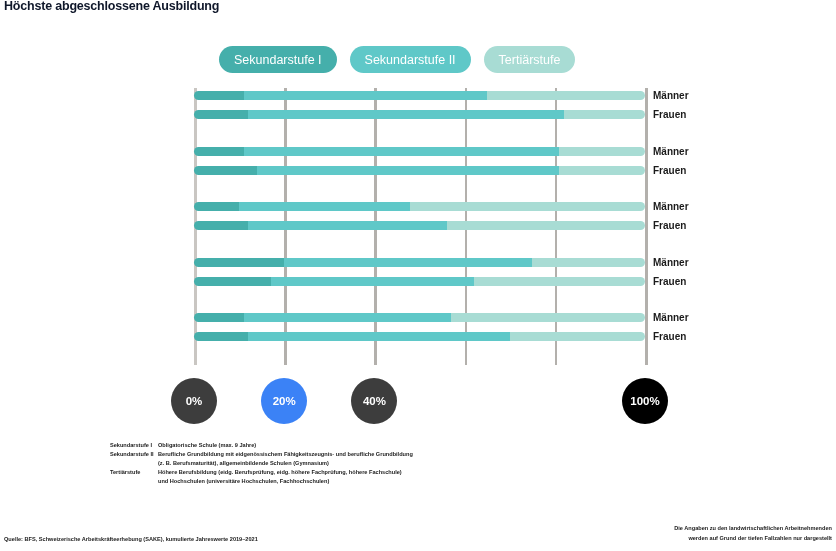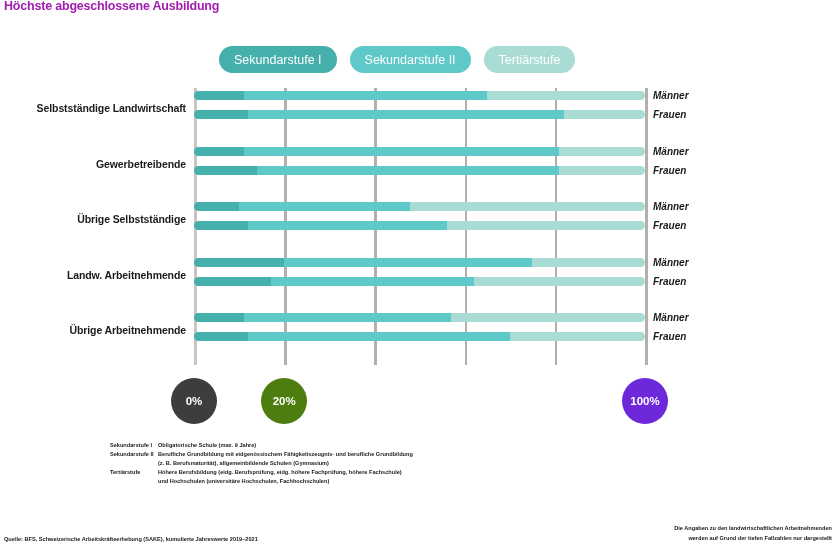--- a/index.html
+++ b/index.html
@@ -11,21 +11,21 @@
     color:#1b1b1b;
     overflow:hidden;
     position:relative;
   }
   #stage{position:absolute;left:0;top:0;width:836px;height:551px;}
 
   
   .chart-title{
     position:absolute;left:4px;top:-1px;
     font-size:12.5px;font-weight:bold;letter-spacing:-0.2px;
-    color:#a21caf;white-space:nowrap;
+    color:#0f172a;white-space:nowrap;
   }
 
   
   .legend{
     position:absolute;left:219px;top:46px;
     display:flex;gap:13px;align-items:center;
   }
   .pill{
     height:27px;border-radius:14px;
     display:flex;align-items:center;justify-content:center;
@@ -64,21 +64,21 @@
     position:absolute;right:0;
     font-size:10.5px;font-weight:bold;color:#1b1b1b;
     white-space:nowrap;letter-spacing:-0.1px;
   }
   .cat-col{position:absolute;left:0;top:88px;width:186px;height:277px;}
 
   
   .ser-col{position:absolute;left:653px;top:88px;width:120px;height:277px;}
   .ser-label{
     position:absolute;left:0;
-    font-size:10px;font-weight:bold;color:#1b1b1b;white-space:nowrap;font-style:italic;
+    font-size:10px;font-weight:bold;color:#1b1b1b;white-space:nowrap;
   }
 
   
   .axis{position:absolute;left:0;top:378px;width:836px;height:48px;}
   .tick{
     position:absolute;top:0;
     width:46px;height:46px;border-radius:50%;
     background:#3d3d3d;
     display:flex;align-items:center;justify-content:center;
     color:#ffffff;font-size:11.5px;font-weight:bold;
@@ -117,27 +117,20 @@
         <span>Sekundarstufe I</span>
       </div>
       <div class="pill p1" style="background: rgb(95, 200, 200);">
         <span>Sekundarstufe II</span>
       </div>
       <div class="pill p2" style="background: rgb(168, 220, 212);">
         <span>Tertiärstufe</span>
       </div>
     </div>
 
-  <div class="cat-col" id="cat-col">
-      <div class="cat-label" style="top: 14px;">Selbstständige Landwirtschaft</div>
-      <div class="cat-label" style="top: 69.5px;">Gewerbetreibende</div>
-      <div class="cat-label" style="top: 125px;">Übrige Selbstständige</div>
-      <div class="cat-label" style="top: 180.5px;">Landw. Arbeitnehmende</div>
-      <div class="cat-label" style="top: 236px;">Übrige Arbeitnehmende</div>
-    </div>
 
   <div class="plot" id="plot">
       <div class="gridline axis0" style="left: 0px;"></div>
       <div class="gridline" style="left: 90.2px;"></div>
       <div class="gridline" style="left: 180.4px;"></div>
       <div class="gridline" style="left: 270.6px;"></div>
       <div class="gridline" style="left: 360.8px;"></div>
       <div class="gridline" style="left: 451px;"></div>
       <div class="bar-track" style="top: 3px;">
         <div class="seg s0 cap-l" title="Sekundarstufe I: 11%" style="background: rgb(69, 175, 171); width: 49.61px;"></div>
@@ -201,24 +194,27 @@
       <div class="ser-label" style="top: 168.5px;">Männer</div>
       <div class="ser-label" style="top: 187.5px;">Frauen</div>
       <div class="ser-label" style="top: 224px;">Männer</div>
       <div class="ser-label" style="top: 243px;">Frauen</div>
     </div>
 
   <div class="axis" id="axis">
       <div class="tick" style="left: 171px; background: rgb(61, 61, 61);">
         <span>0%</span>
       </div>
-      <div class="tick" style="left: 261.2px; background: #4d7c0f;">
+      <div class="tick" style="left: 261.2px; background: #3b82f6;">
         <span>20%</span>
       </div>
-      <div class="tick" style="left: 622px; background: #6d28d9;">
+      <div class="tick" style="left: 351.4px; background: rgb(61, 61, 61);">
+        <span>40%</span>
+      </div>
+      <div class="tick" style="left: 622px; background: #000000;">
         <span>100%</span>
       </div>
     </div>
 
   <div class="notes" id="notes">
       <div class="note-row">
         <div class="note-term">Sekundarstufe I</div>
         <div class="note-def">Obligatorische Schule (max. 9 Jahre)</div>
       </div>
       <div class="note-row">

